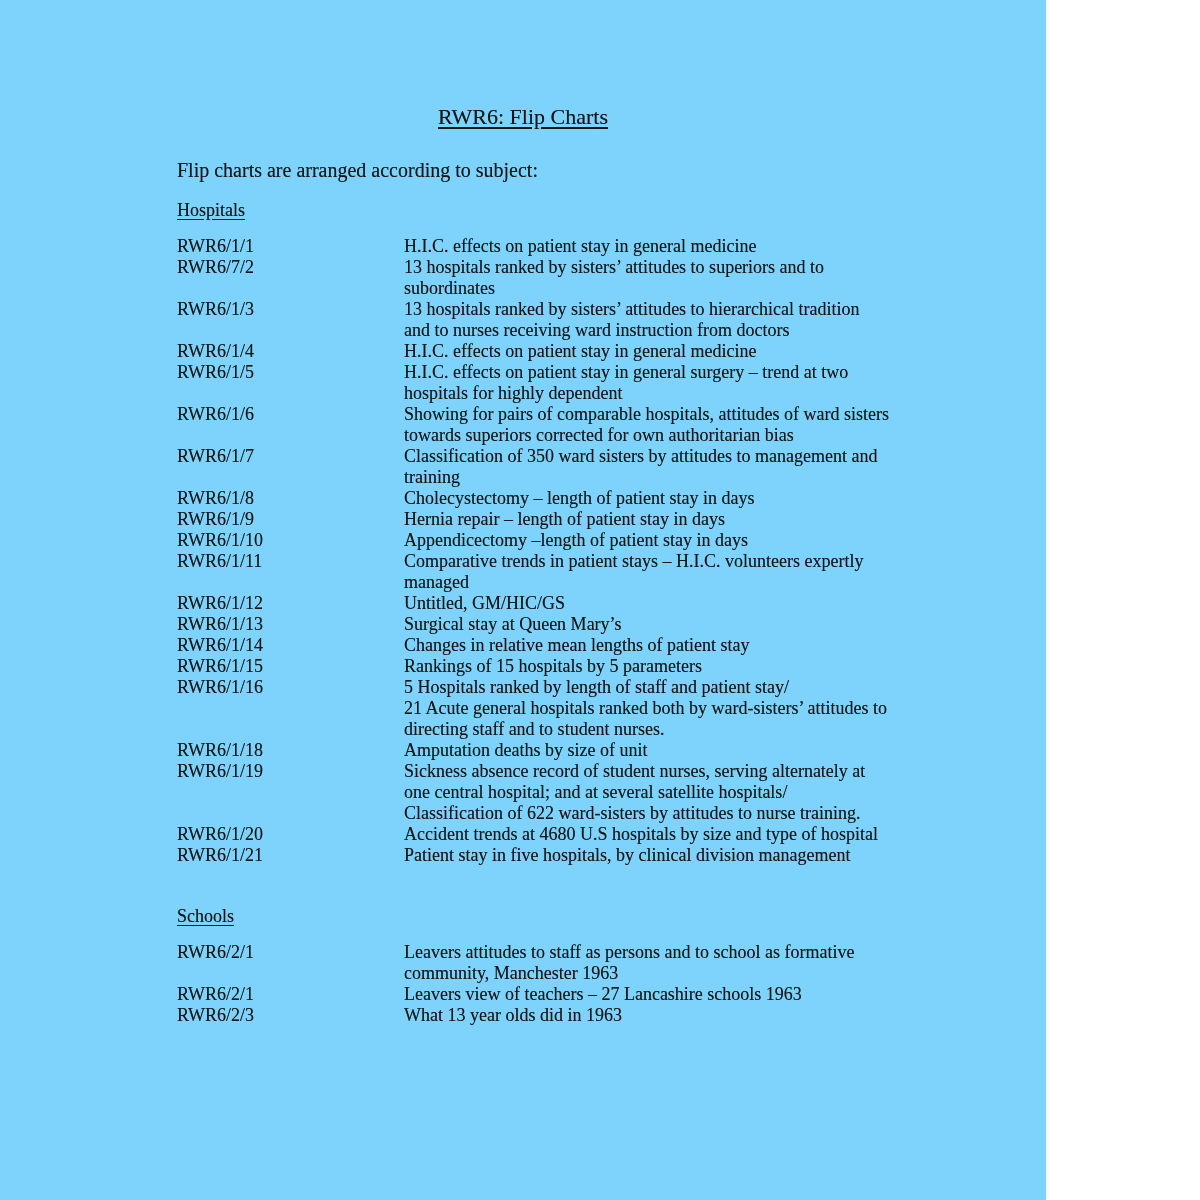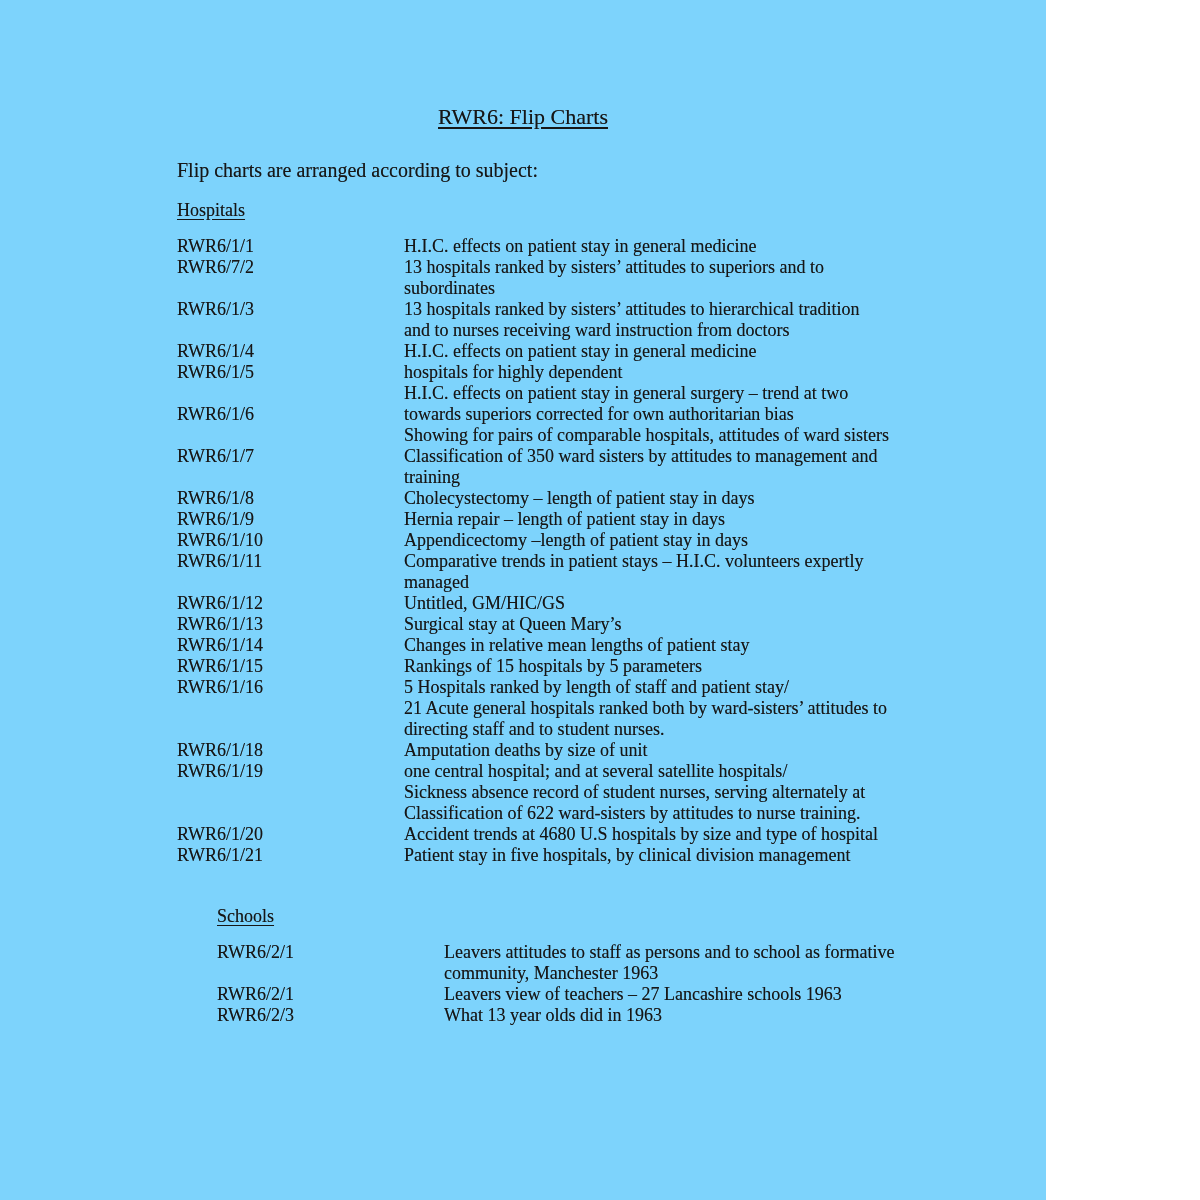--- a/index.html
+++ b/index.html
@@ -33,21 +33,20 @@
   .intro {
     margin: 30px 0 0 177px;
     font-size: 20px;
     line-height: 21px;
   }
   .section {
     margin-top: 19px;
   }
   .section + .section {
     margin-top: 40px;
-    padding-left: 40px;
   }
   .section-heading {
     margin: 0 15px 0 177px;
     font-size: 18px;
     font-weight: normal;
     line-height: 21px;
     text-decoration: underline;
     text-underline-offset: 3px;
   }
   .entries {
@@ -105,29 +104,29 @@
           </div>
           <div class="entry">
             <div class="code">RWR6/1/4</div>
             <div class="desc">
               <div class="line">H.I.C. effects on patient stay in general medicine</div>
             </div>
           </div>
           <div class="entry">
             <div class="code">RWR6/1/5</div>
             <div class="desc">
+              <div class="line">H.I.C. effects on patient stay in general surgery – trend at two</div>
               <div class="line">hospitals for highly dependent</div>
-              <div class="line">H.I.C. effects on patient stay in general surgery – trend at two</div>
             </div>
           </div>
           <div class="entry">
             <div class="code">RWR6/1/6</div>
             <div class="desc">
+              <div class="line">Showing for pairs of comparable hospitals, attitudes of ward sisters</div>
               <div class="line">towards superiors corrected for own authoritarian bias</div>
-              <div class="line">Showing for pairs of comparable hospitals, attitudes of ward sisters</div>
             </div>
           </div>
           <div class="entry">
             <div class="code">RWR6/1/7</div>
             <div class="desc">
               <div class="line">Classification of 350 ward sisters by attitudes to management and</div>
               <div class="line">training</div>
             </div>
           </div>
           <div class="entry">
@@ -189,22 +188,22 @@
           </div>
           <div class="entry">
             <div class="code">RWR6/1/18</div>
             <div class="desc">
               <div class="line">Amputation deaths by size of unit</div>
             </div>
           </div>
           <div class="entry">
             <div class="code">RWR6/1/19</div>
             <div class="desc">
+              <div class="line">Sickness absence record of student nurses, serving alternately at</div>
               <div class="line">one central hospital; and at several satellite hospitals/</div>
-              <div class="line">Sickness absence record of student nurses, serving alternately at</div>
               <div class="line">Classification of 622 ward-sisters by attitudes to nurse training.</div>
             </div>
           </div>
           <div class="entry">
             <div class="code">RWR6/1/20</div>
             <div class="desc">
               <div class="line">Accident trends at 4680 U.S hospitals by size and type of hospital</div>
             </div>
           </div>
           <div class="entry">

